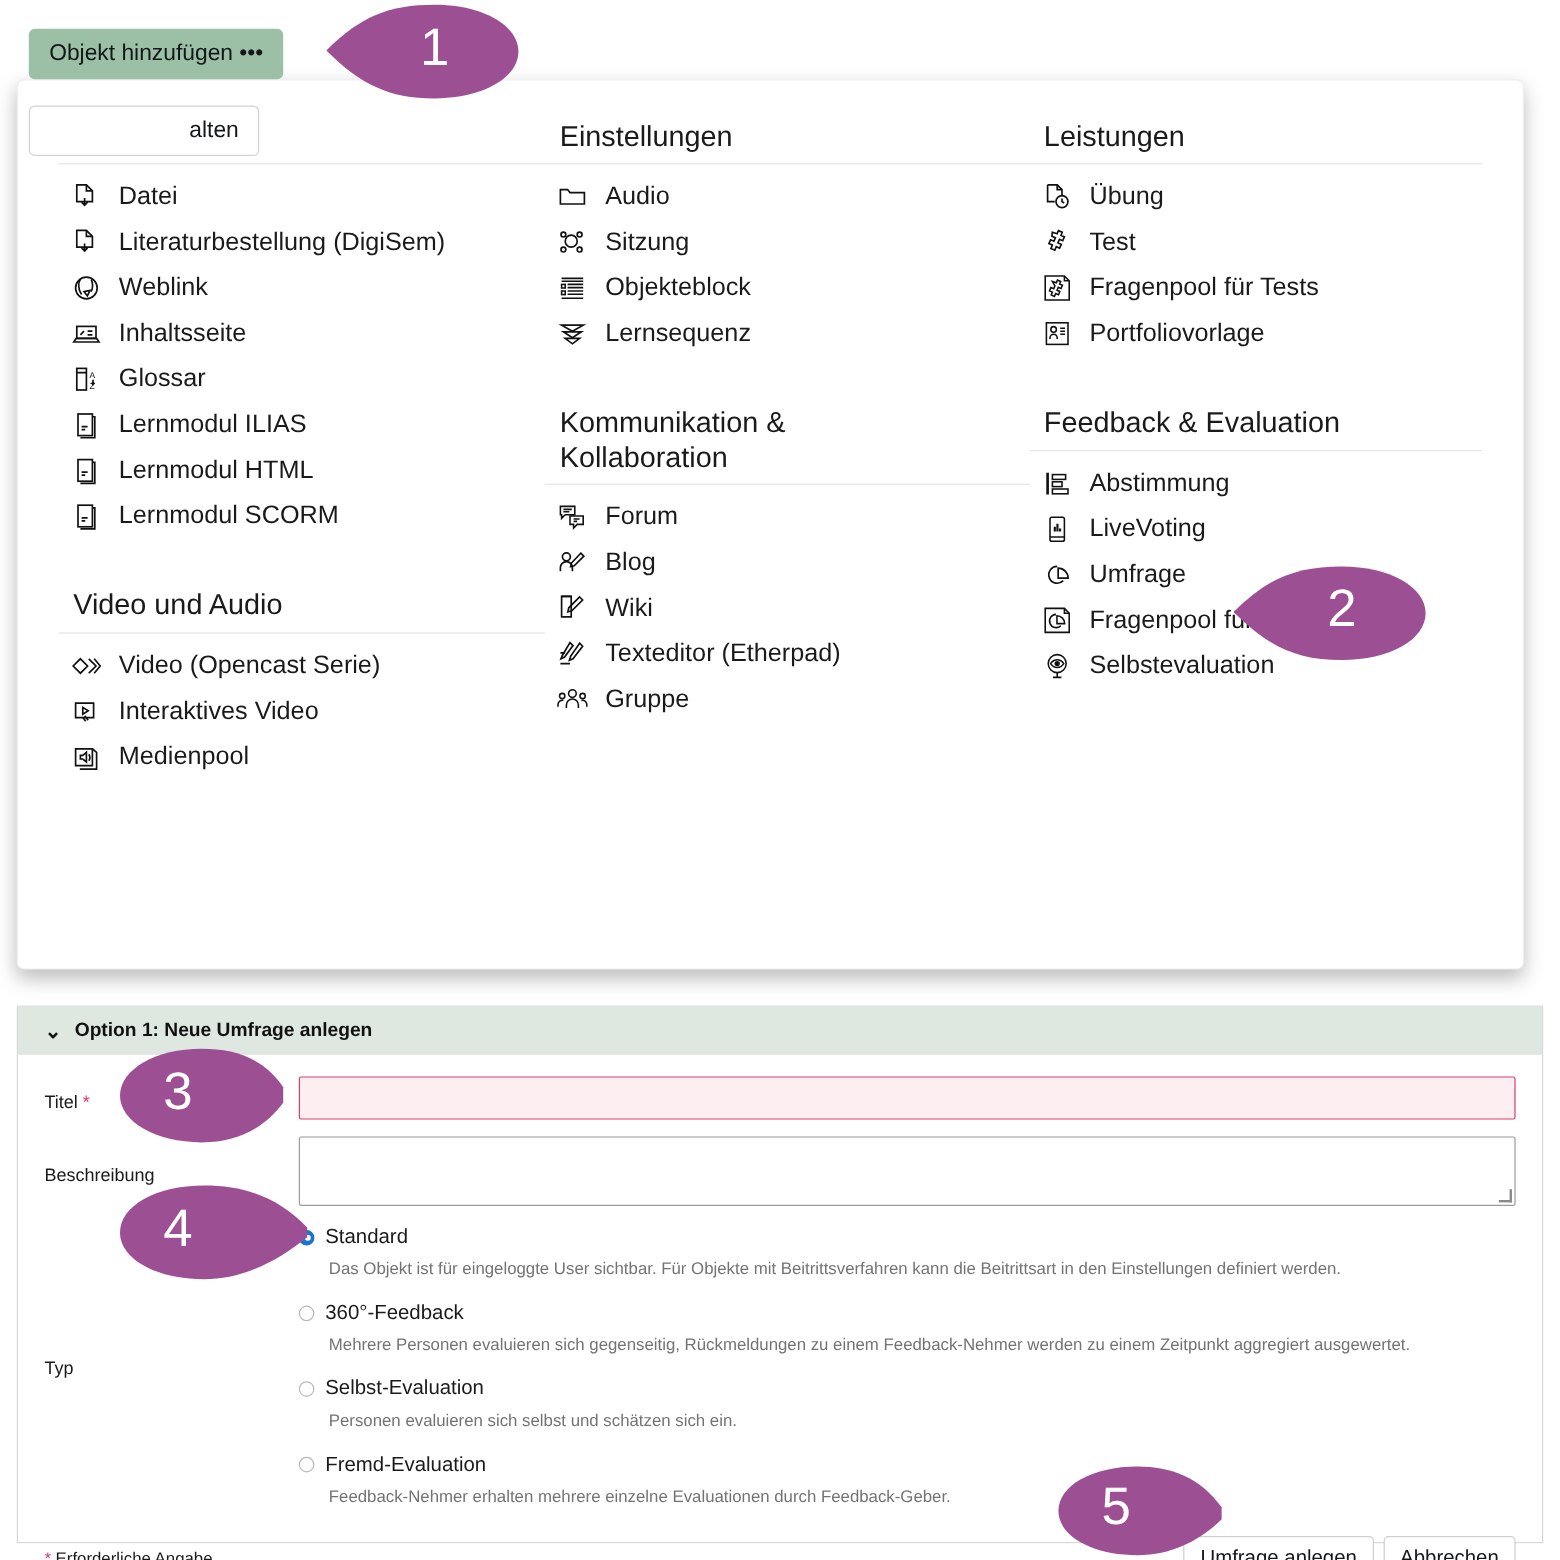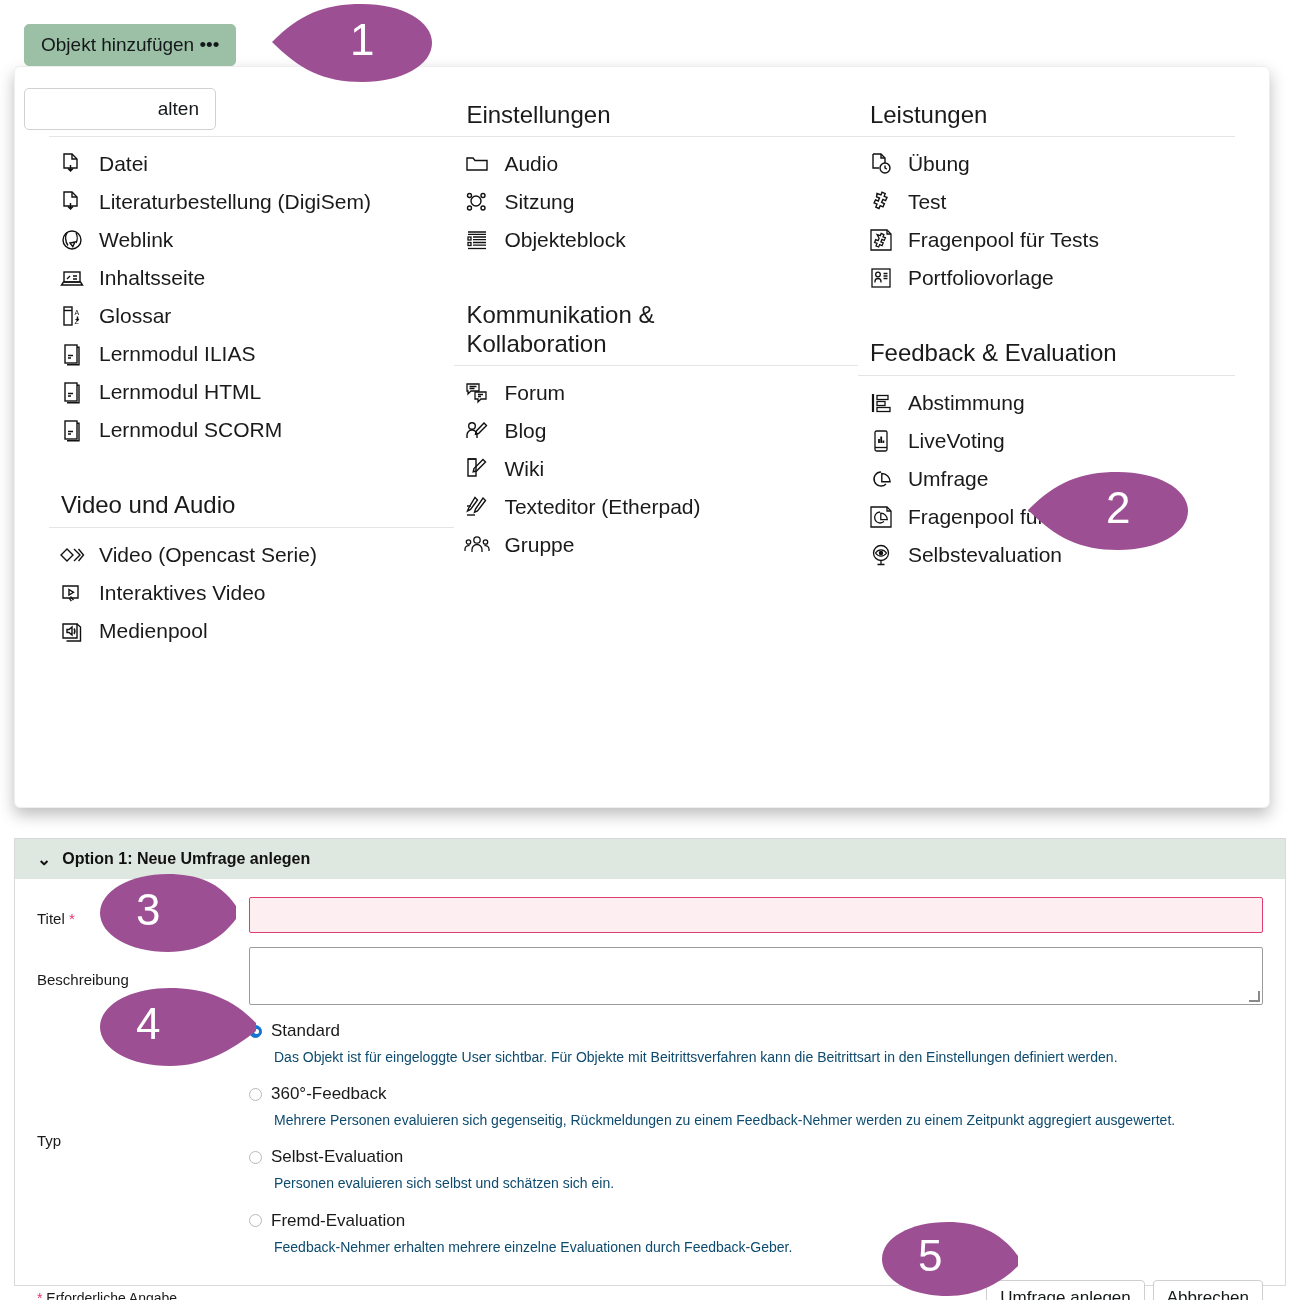--- a/index.html
+++ b/index.html
@@ -96,21 +96,21 @@
   .radio {
     width:13px; height:13px; border-radius:50%; border:1px solid #b9b9b9;
     background:#fff; flex:0 0 13px; position:relative;
   }
   .radio.on { border:1px solid #1675d1; background:#1675d1; }
   .radio.on::after{
     content:""; position:absolute; left:3.5px; top:3.5px; width:5px; height:5px;
     border-radius:50%; background:#ffffff;
   }
   .radio-label { font-size:17px; color:#1a1a1a; }
-  .radio-desc { font-size:14px; color:#0c4a6e; padding:7px 0 0 25px; line-height:1.3; }
+  .radio-desc { font-size:14px; color:#737373; padding:7px 0 0 25px; line-height:1.3; }
   .radio-block { margin-bottom:18px; }
   .radio-block:last-child { margin-bottom:0; }
 
   .form-footer {
     display:flex; align-items:center; justify-content:space-between;
     padding: 24px 22px 0 22px;
   }
   .req-note { font-size:14px; color:#1a1a1a; }
   .req-note .star { color:#e0366f; }
   .footer-btns { display:flex; gap:8px; }
@@ -317,20 +317,30 @@
                   <path d="M6 7h18M6 9.3h18"></path>
                   <rect x="6" y="12" width="3" height="3"></rect>
                   <path d="M11 12h13M11 14.7h13"></path>
                   <rect x="6" y="17.5" width="3" height="3"></rect>
                   <path d="M11 17.5h13M11 20.2h13"></path>
                   <path d="M6 23.5h18"></path>
                 </svg>
               </span>
             <span class="lbl">Objekteblock</span>
           </div>
+          <div class="item">
+            <span class="ico">
+                <svg viewBox="0 0 30 30" fill="none" stroke="#111" stroke-width="1.4">
+                  <path d="M6 8h18l-9 5z"></path>
+                  <path d="M7.5 13.5h15l-7.5 5z"></path>
+                  <path d="M9 19h12l-6 4.5z"></path>
+                </svg>
+              </span>
+            <span class="lbl">Lernsequenz</span>
+          </div>
         </div>
       </div>
 
       <div class="gap-md"></div>
 
       <div class="group kk">
         <div class="group-title">Kommunikation &amp; Kollaboration</div>
         <div class="items">
           <div class="item">
             <span class="ico">

